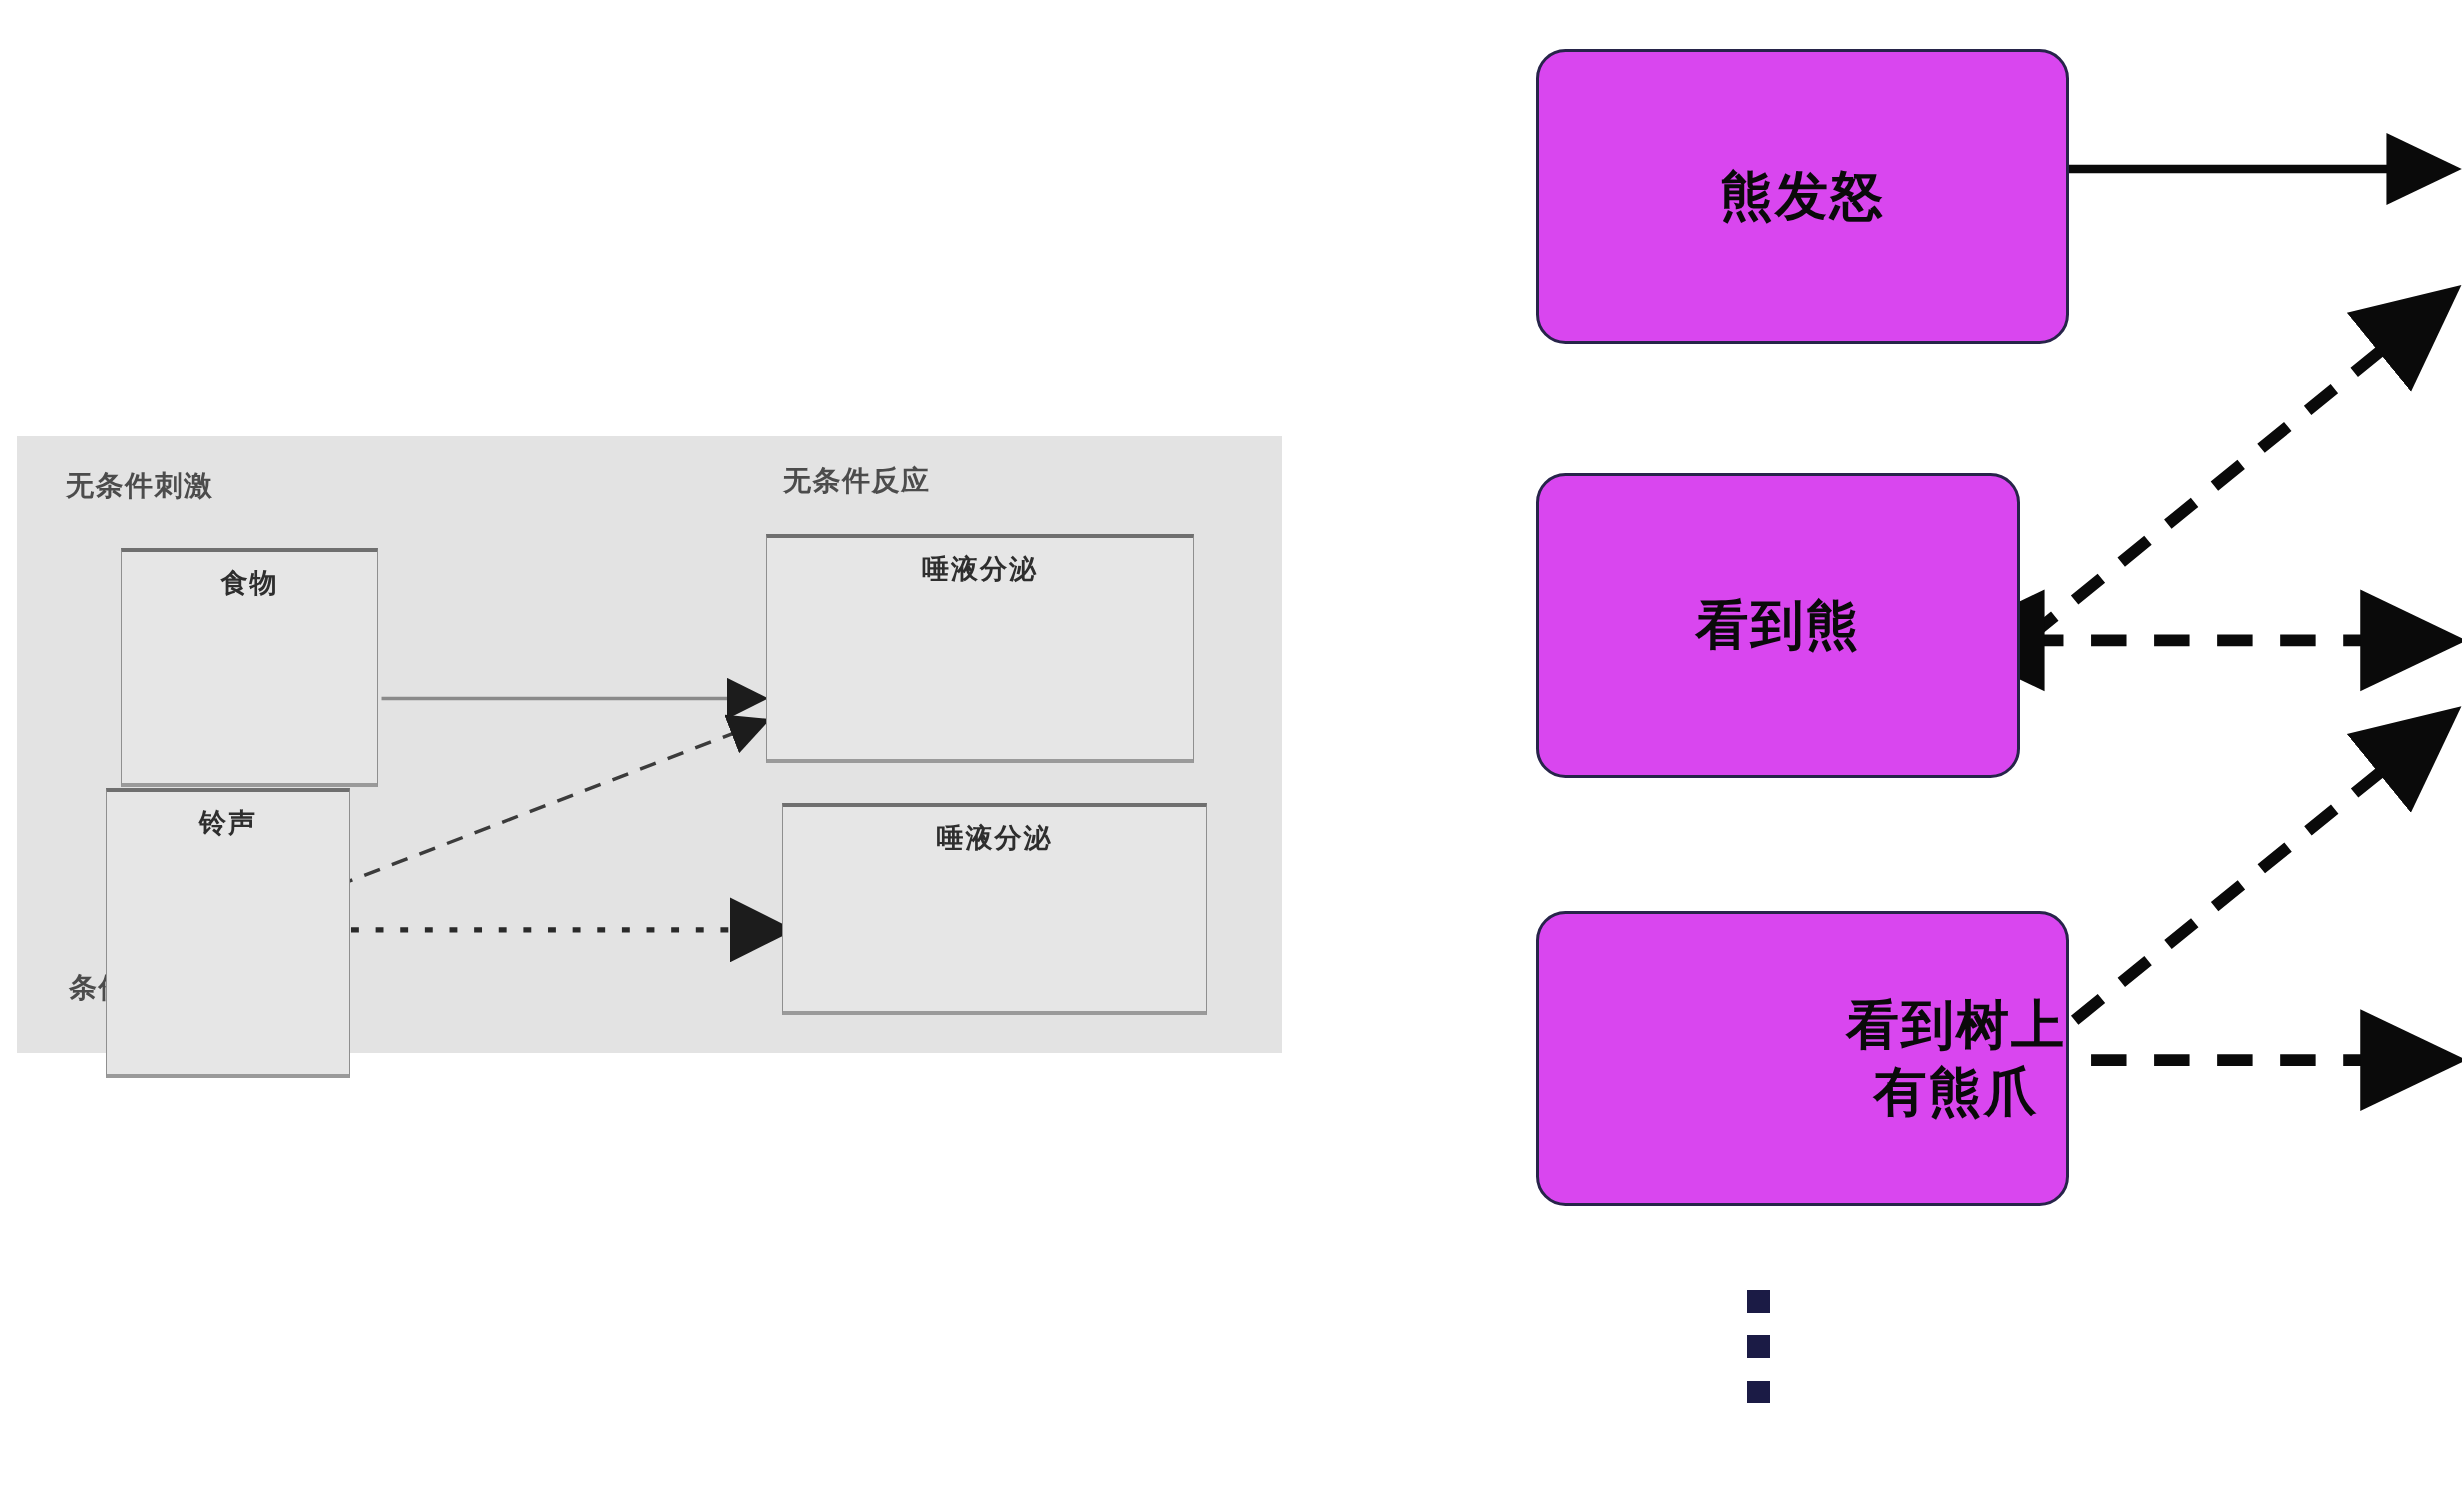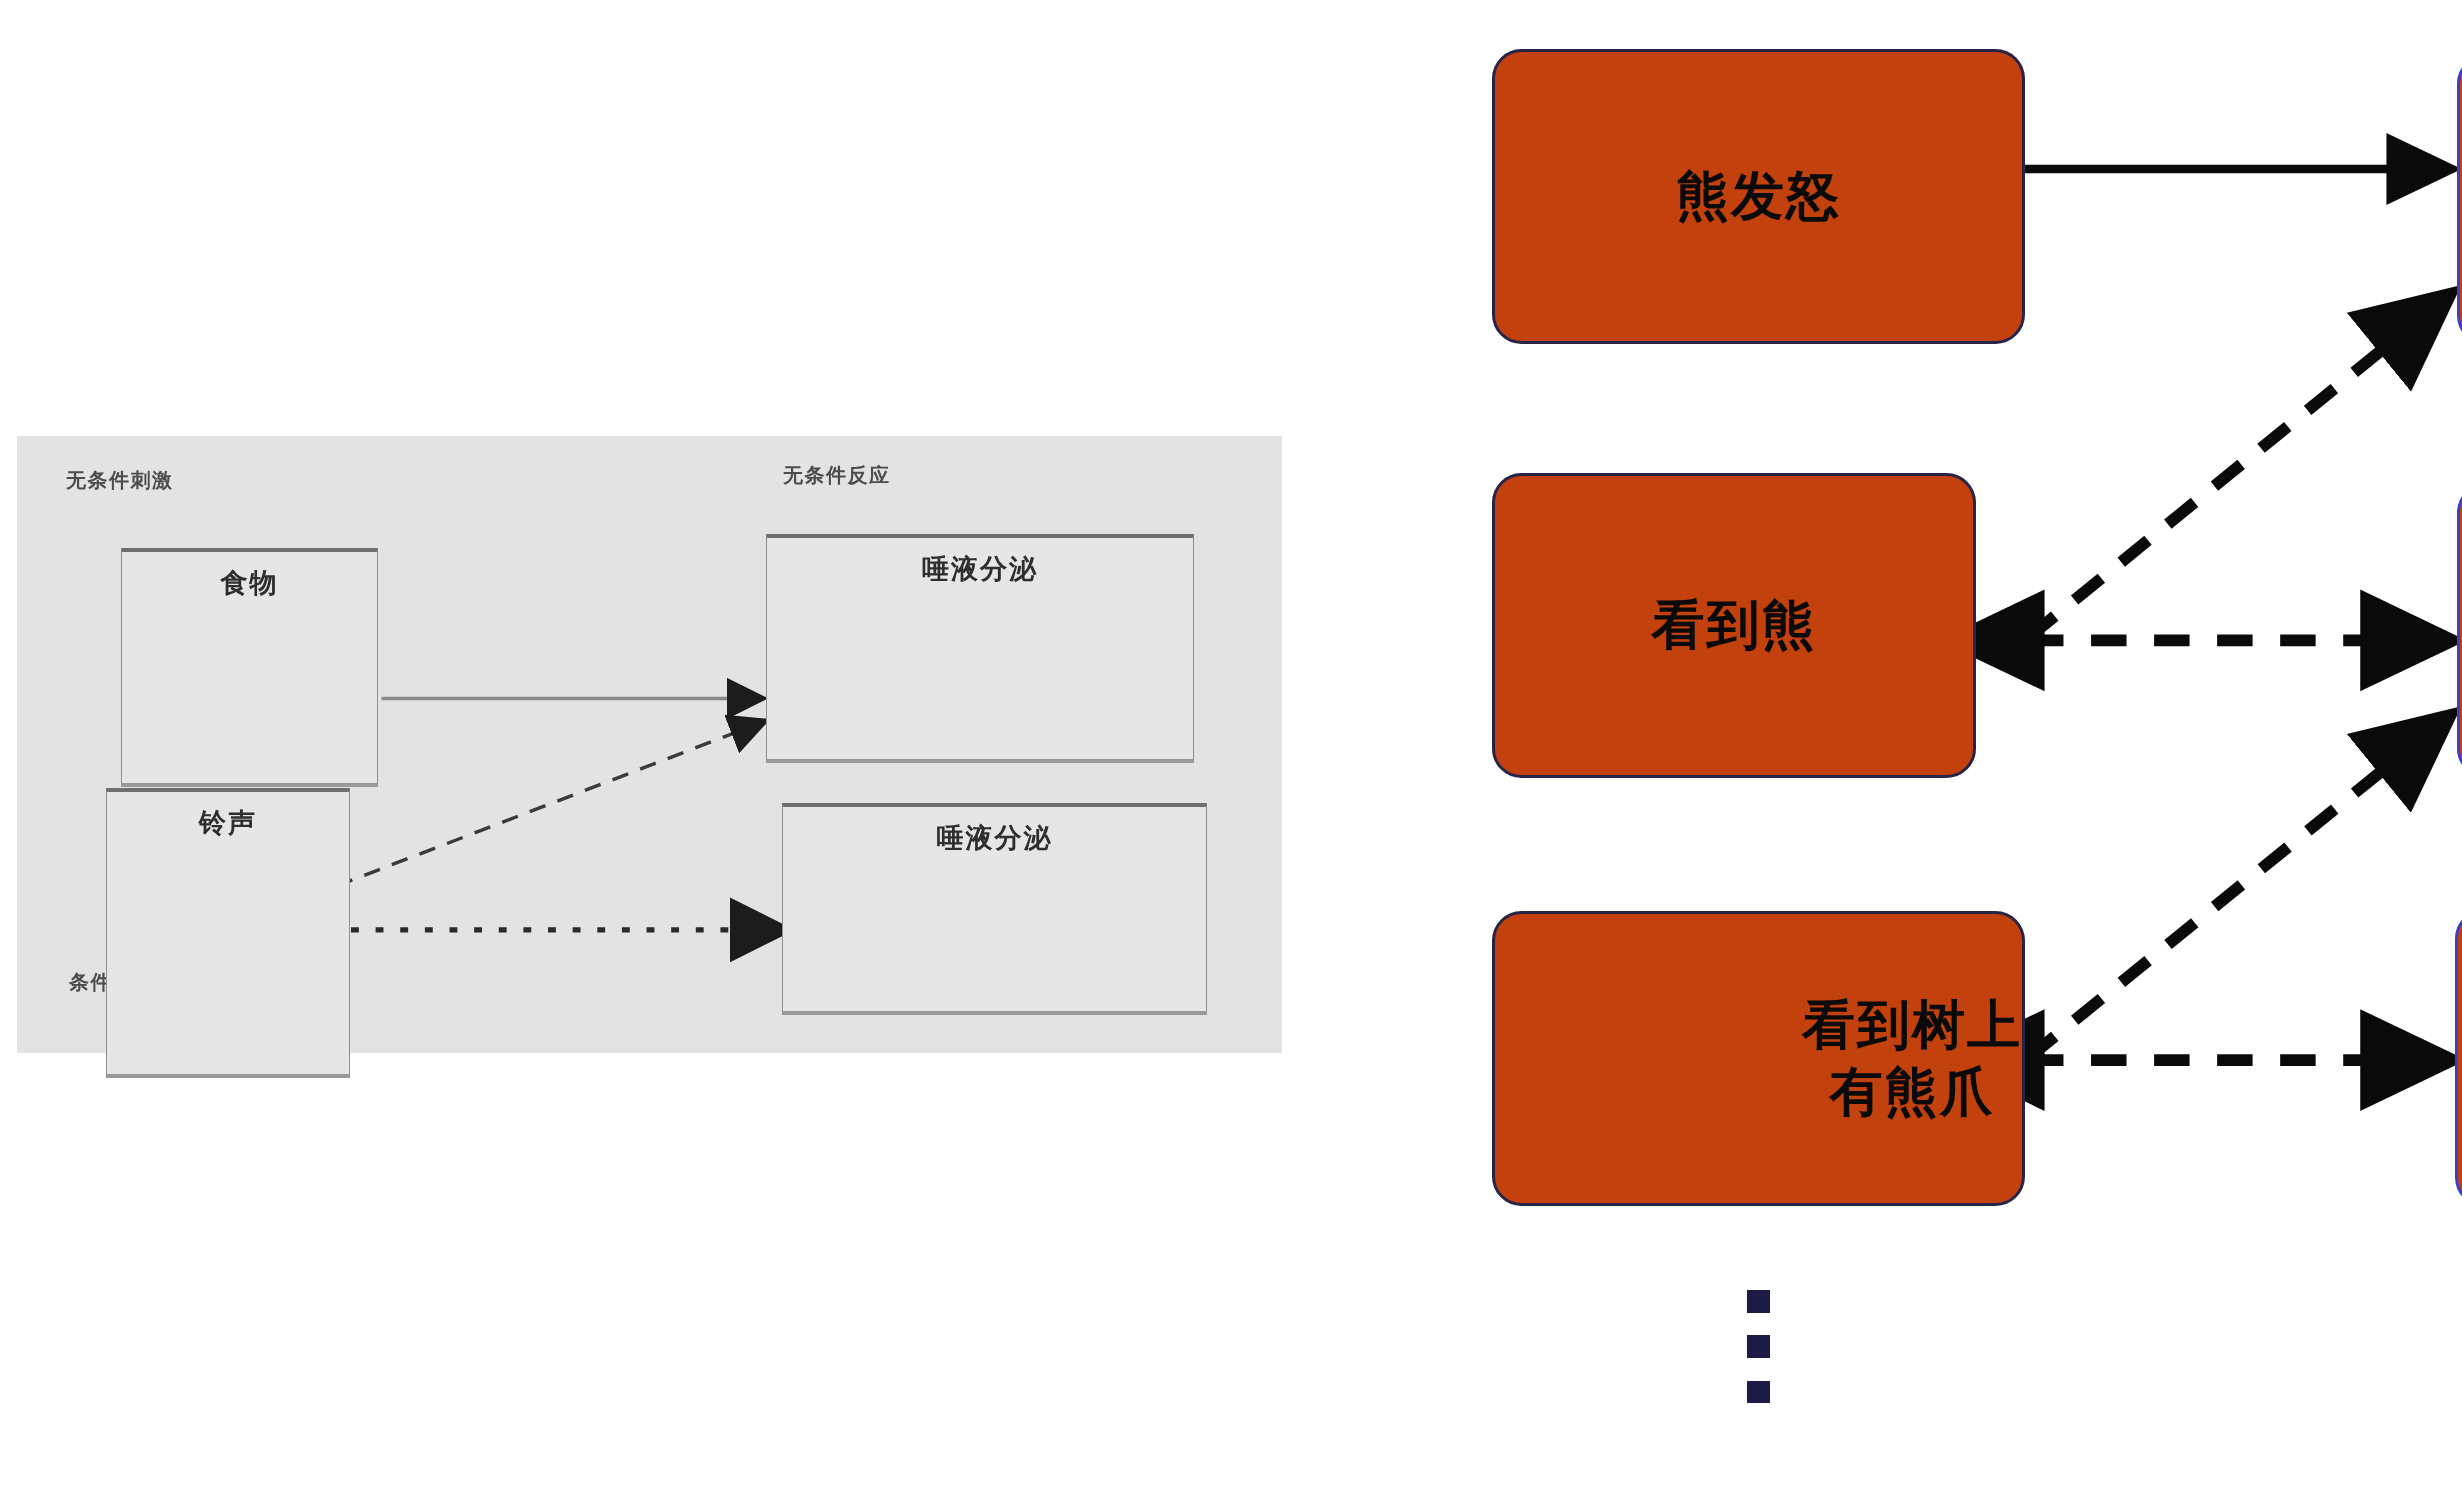--- a/index.html
+++ b/index.html
@@ -20,21 +20,21 @@
     position: absolute;
     left: 17px;
     top: 436px;
     width: 1265px;
     height: 617px;
     background: #e3e3e3;
   }
   .cc-label {
     position: absolute;
     color: #4c4c4c;
-    font-size: 20px;
+    font-size: 28px;
     font-weight: 700;
     letter-spacing: 1.5px;
     white-space: nowrap;
     font-family: "DejaVu Sans", "Liberation Sans", sans-serif;
   }
   .cc-box {
     position: absolute;
     background: #e6e6e6;
     border: 1.5px solid #8f8f8f;
     border-top: 4.4px solid #6f6f6f;
@@ -63,27 +63,28 @@
 
   
   #rl-diagram {
     position: absolute;
     left: 0; top: 0;
     width: 3306px;
     height: 1498px;
   }
   .rl-box {
     position: absolute;
-    background: #c2410c;
+    background: #d946ef;
     border-radius: 29.5px;
     box-sizing: border-box;
     display: flex;
     align-items: center;
     justify-content: center;
     text-align: center;
+    margin-left: 44px;
   }
   .rl-box.dark { border: 3px solid #27244a; }
   .rl-box.blue { border: 3px solid #3d3dc8; }
   .rl-text-cn {
     color: #0a0a0a;
     font-size: 53px;
     font-weight: 700;
     line-height: 1.25;
     letter-spacing: 2px;
     font-family: "DejaVu Sans", "Liberation Sans", sans-serif;

